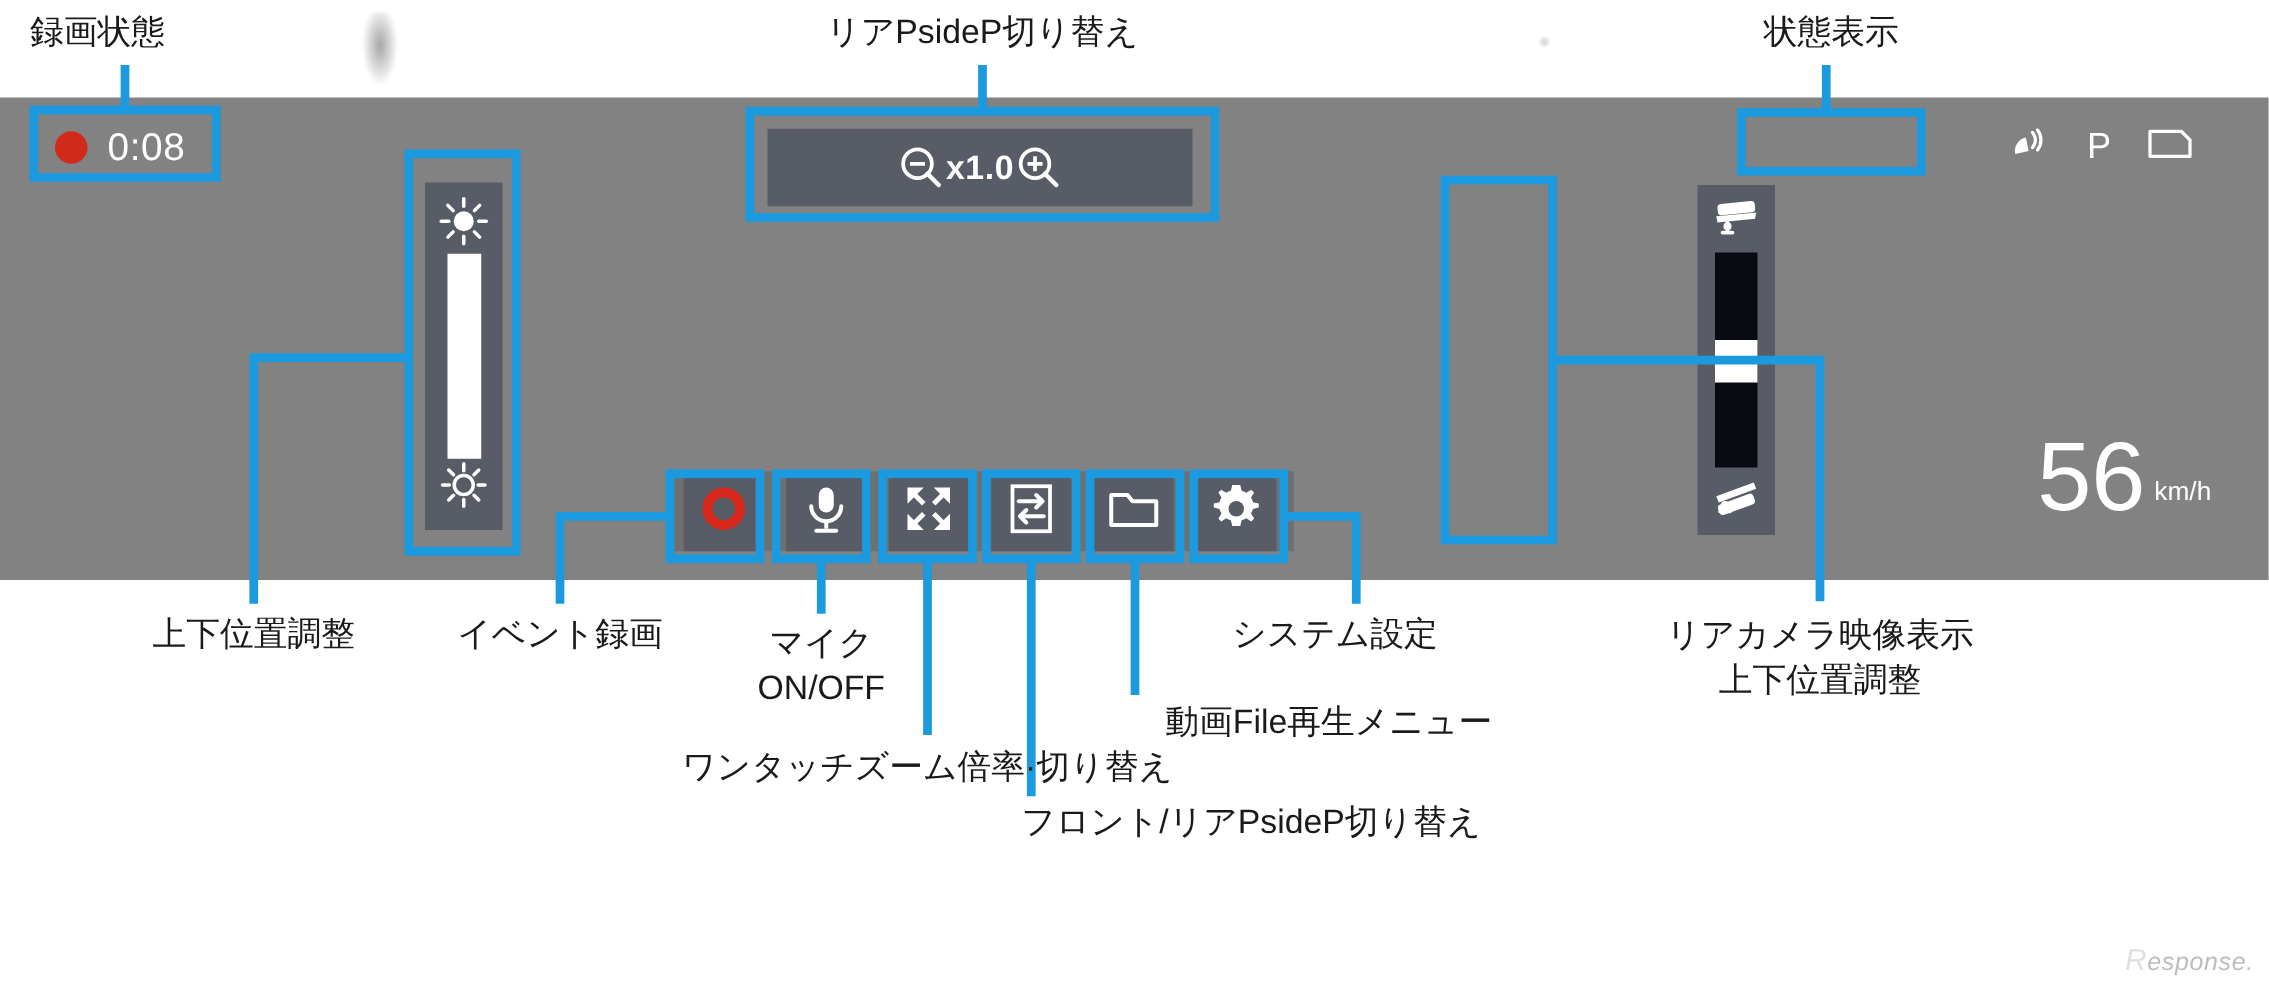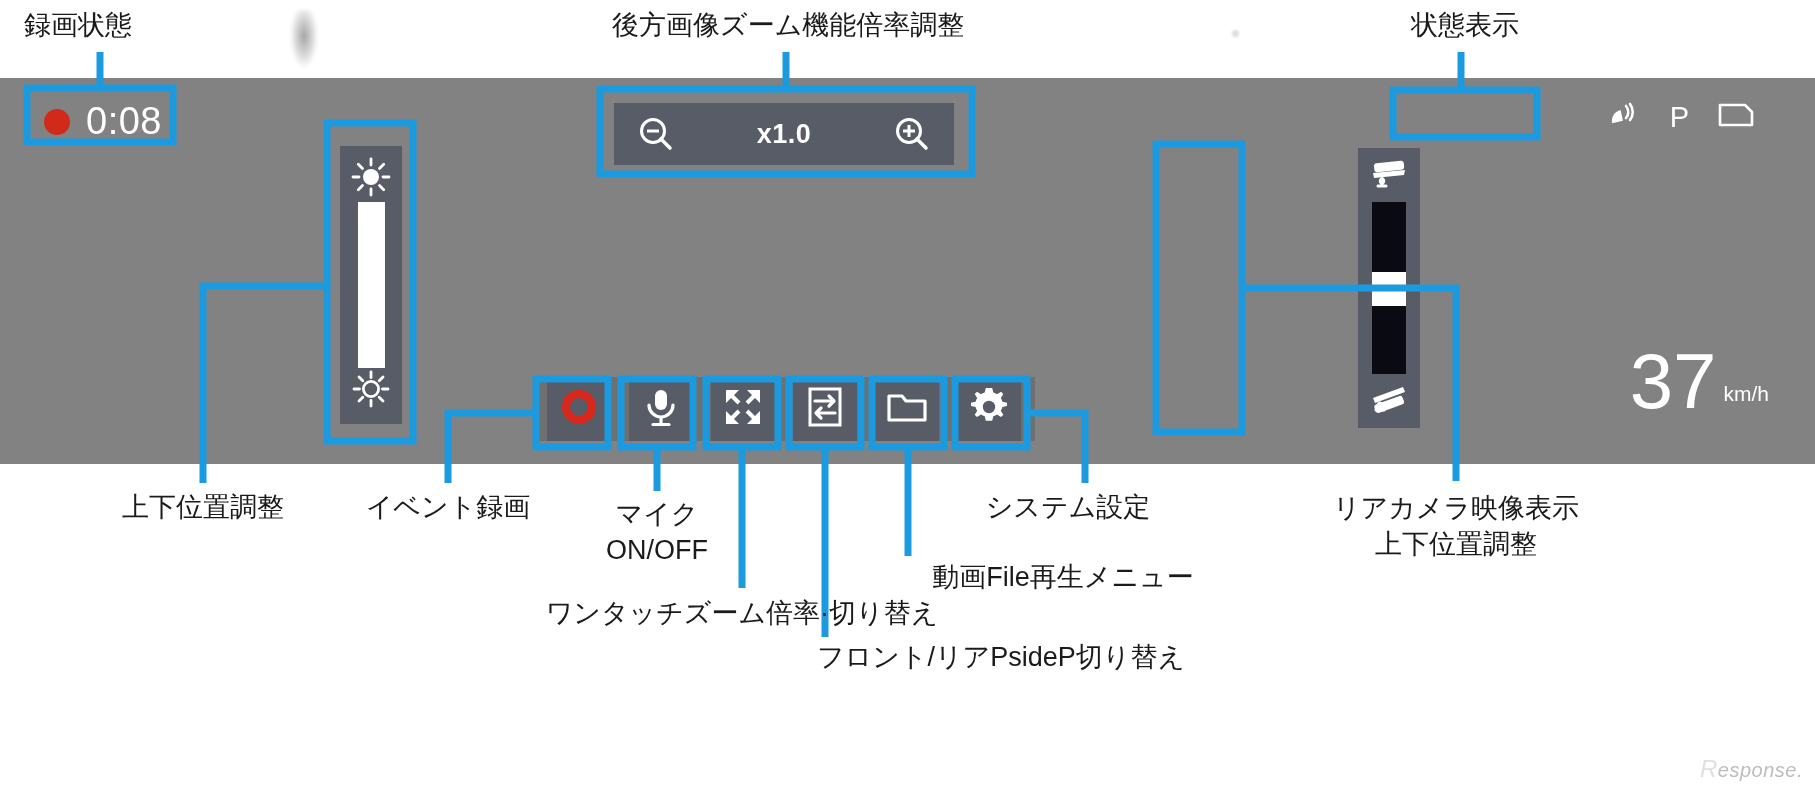--- a/index.html
+++ b/index.html
@@ -35,35 +35,35 @@
     gap: 16px;
   }
   #rec-dot {
     width: 26px;
     height: 26px;
     border-radius: 50%;
     background: #d12a1b;
   }
   #rec-time {
     color: #ffffff;
-    font-size: 38px;
+    font-size: 31px;
     letter-spacing: 0.5px;
   }
 
   
   #zoom-bar {
     position: absolute;
     left: 614px;
     top: 25px;
     width: 340px;
     height: 62px;
     background: #585c66;
     display: flex;
     align-items: center;
-    justify-content: space-between;
+    justify-content: center;
     padding: 0 22px;
     box-sizing: border-box;
   }
   #zoom-level {
     color: #ffffff;
     font-size: 27px;
     font-weight: bold;
     letter-spacing: 0.5px;
   }
   .mag-icon { display:block; }
@@ -338,21 +338,21 @@
         <rect x="8" y="24" width="30" height="9" rx="3" fill="#fff" transform="rotate(-20 23 28)"></rect>
         <path d="M7 22 L37 11 L39 16 L9 27 Z" fill="#fff"></path>
         <path d="M14 27 L14 34 M10 34 L18 34" stroke="#fff" stroke-width="3" stroke-linecap="round" fill="none"></path>
         <circle cx="14" cy="29" r="3.2" fill="#fff"></circle>
       </svg>
     </span>
   </div>
 
 
   <div id="speed-block">
-    <div id="speed-value">37</div>
+    <div id="speed-value">56</div>
     <div id="speed-unit">km/h</div>
   </div>
 
   <div id="button-bar">
     <div class="tool-btn">
       <span>
         <svg width="44" height="44" viewBox="0 0 44 44">
           <circle cx="22" cy="22" r="13" fill="none" stroke="#d8271b" stroke-width="8"></circle>
         </svg>
       </span>
@@ -442,21 +442,21 @@
     <line x1="657" y1="447" x2="657" y2="491"></line>
     <line x1="742" y1="447" x2="742" y2="588"></line>
     <line x1="825" y1="447" x2="825" y2="637"></line>
     <line x1="908" y1="447" x2="908" y2="556"></line>
     <polyline points="1027,413 1085,413 1085,483"></polyline>
   </g>
 </svg>
 
 <div class="callout-label" style="left:24px; top:8px;">録画状態</div>
 
-<div class="callout-label center" style="left:612px; top:8px; width:348px;">後方画像ズーム機能倍率調整</div>
+<div class="callout-label center" style="left:612px; top:8px; width:348px;">リアPsideP切り替え</div>
 
 <div class="callout-label center" style="left:1389px; top:8px; width:152px;">状態表示</div>
 
 <div class="callout-label center" style="left:103px; top:490px; width:200px;">上下位置調整</div>
 
 <div class="callout-label center" style="left:355px; top:490px; width:186px;">イベント録画</div>
 
 <div class="callout-label center" style="left:581px; top:496px; width:152px; line-height:1.35;">マイク
 ON/OFF</div>
 

